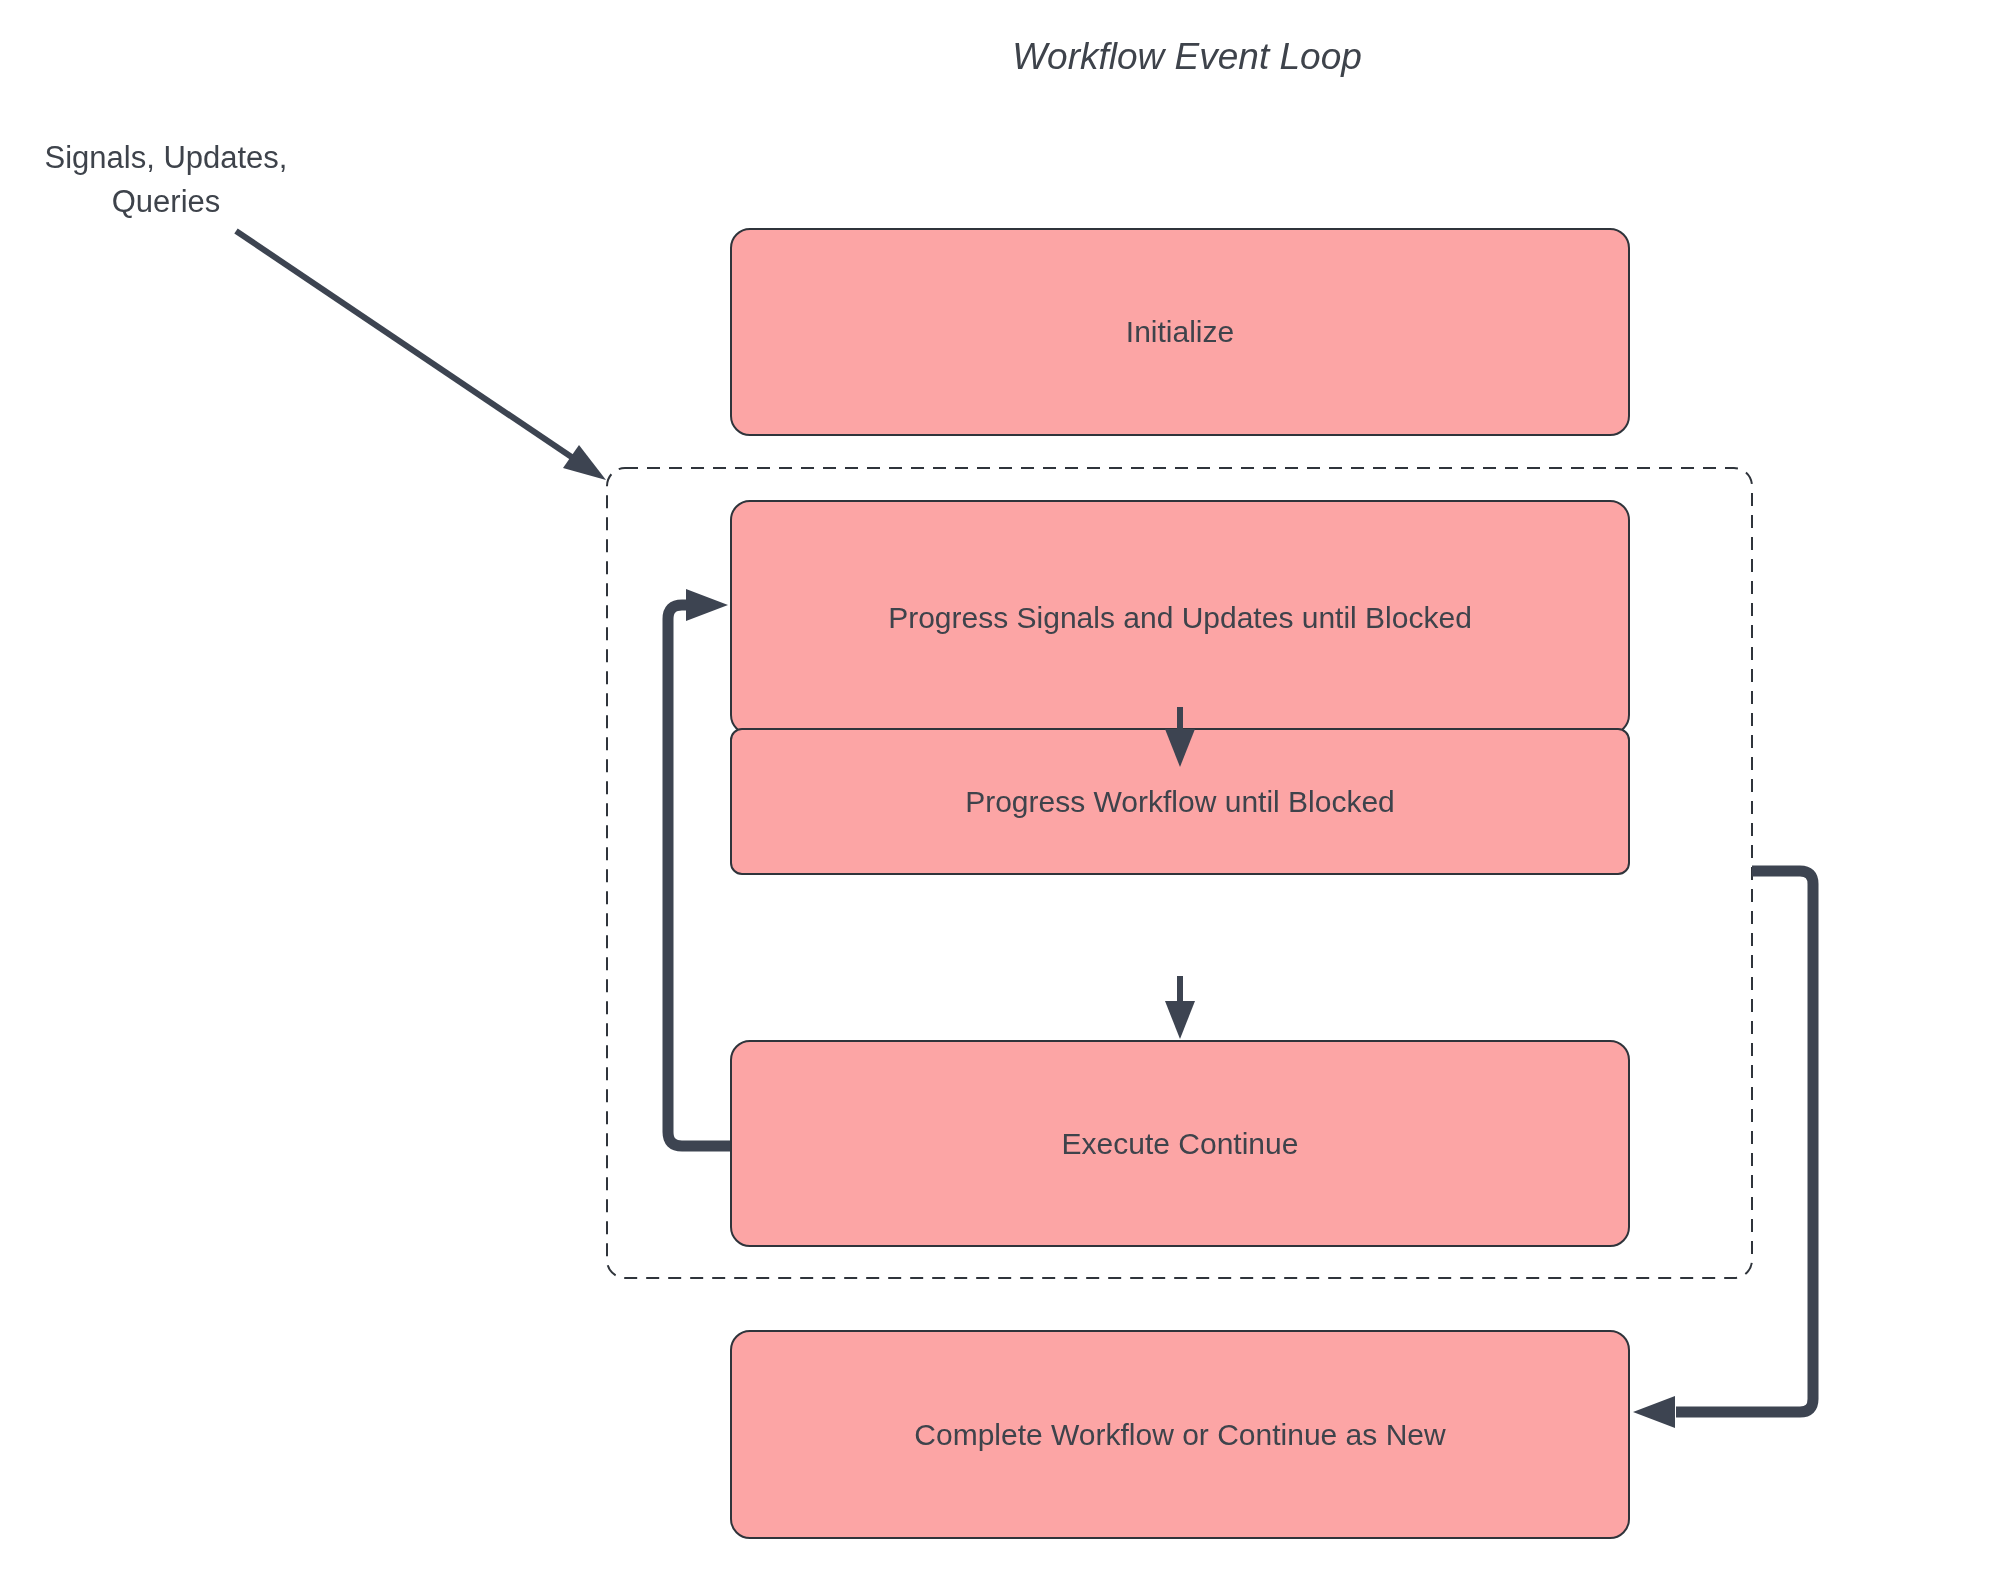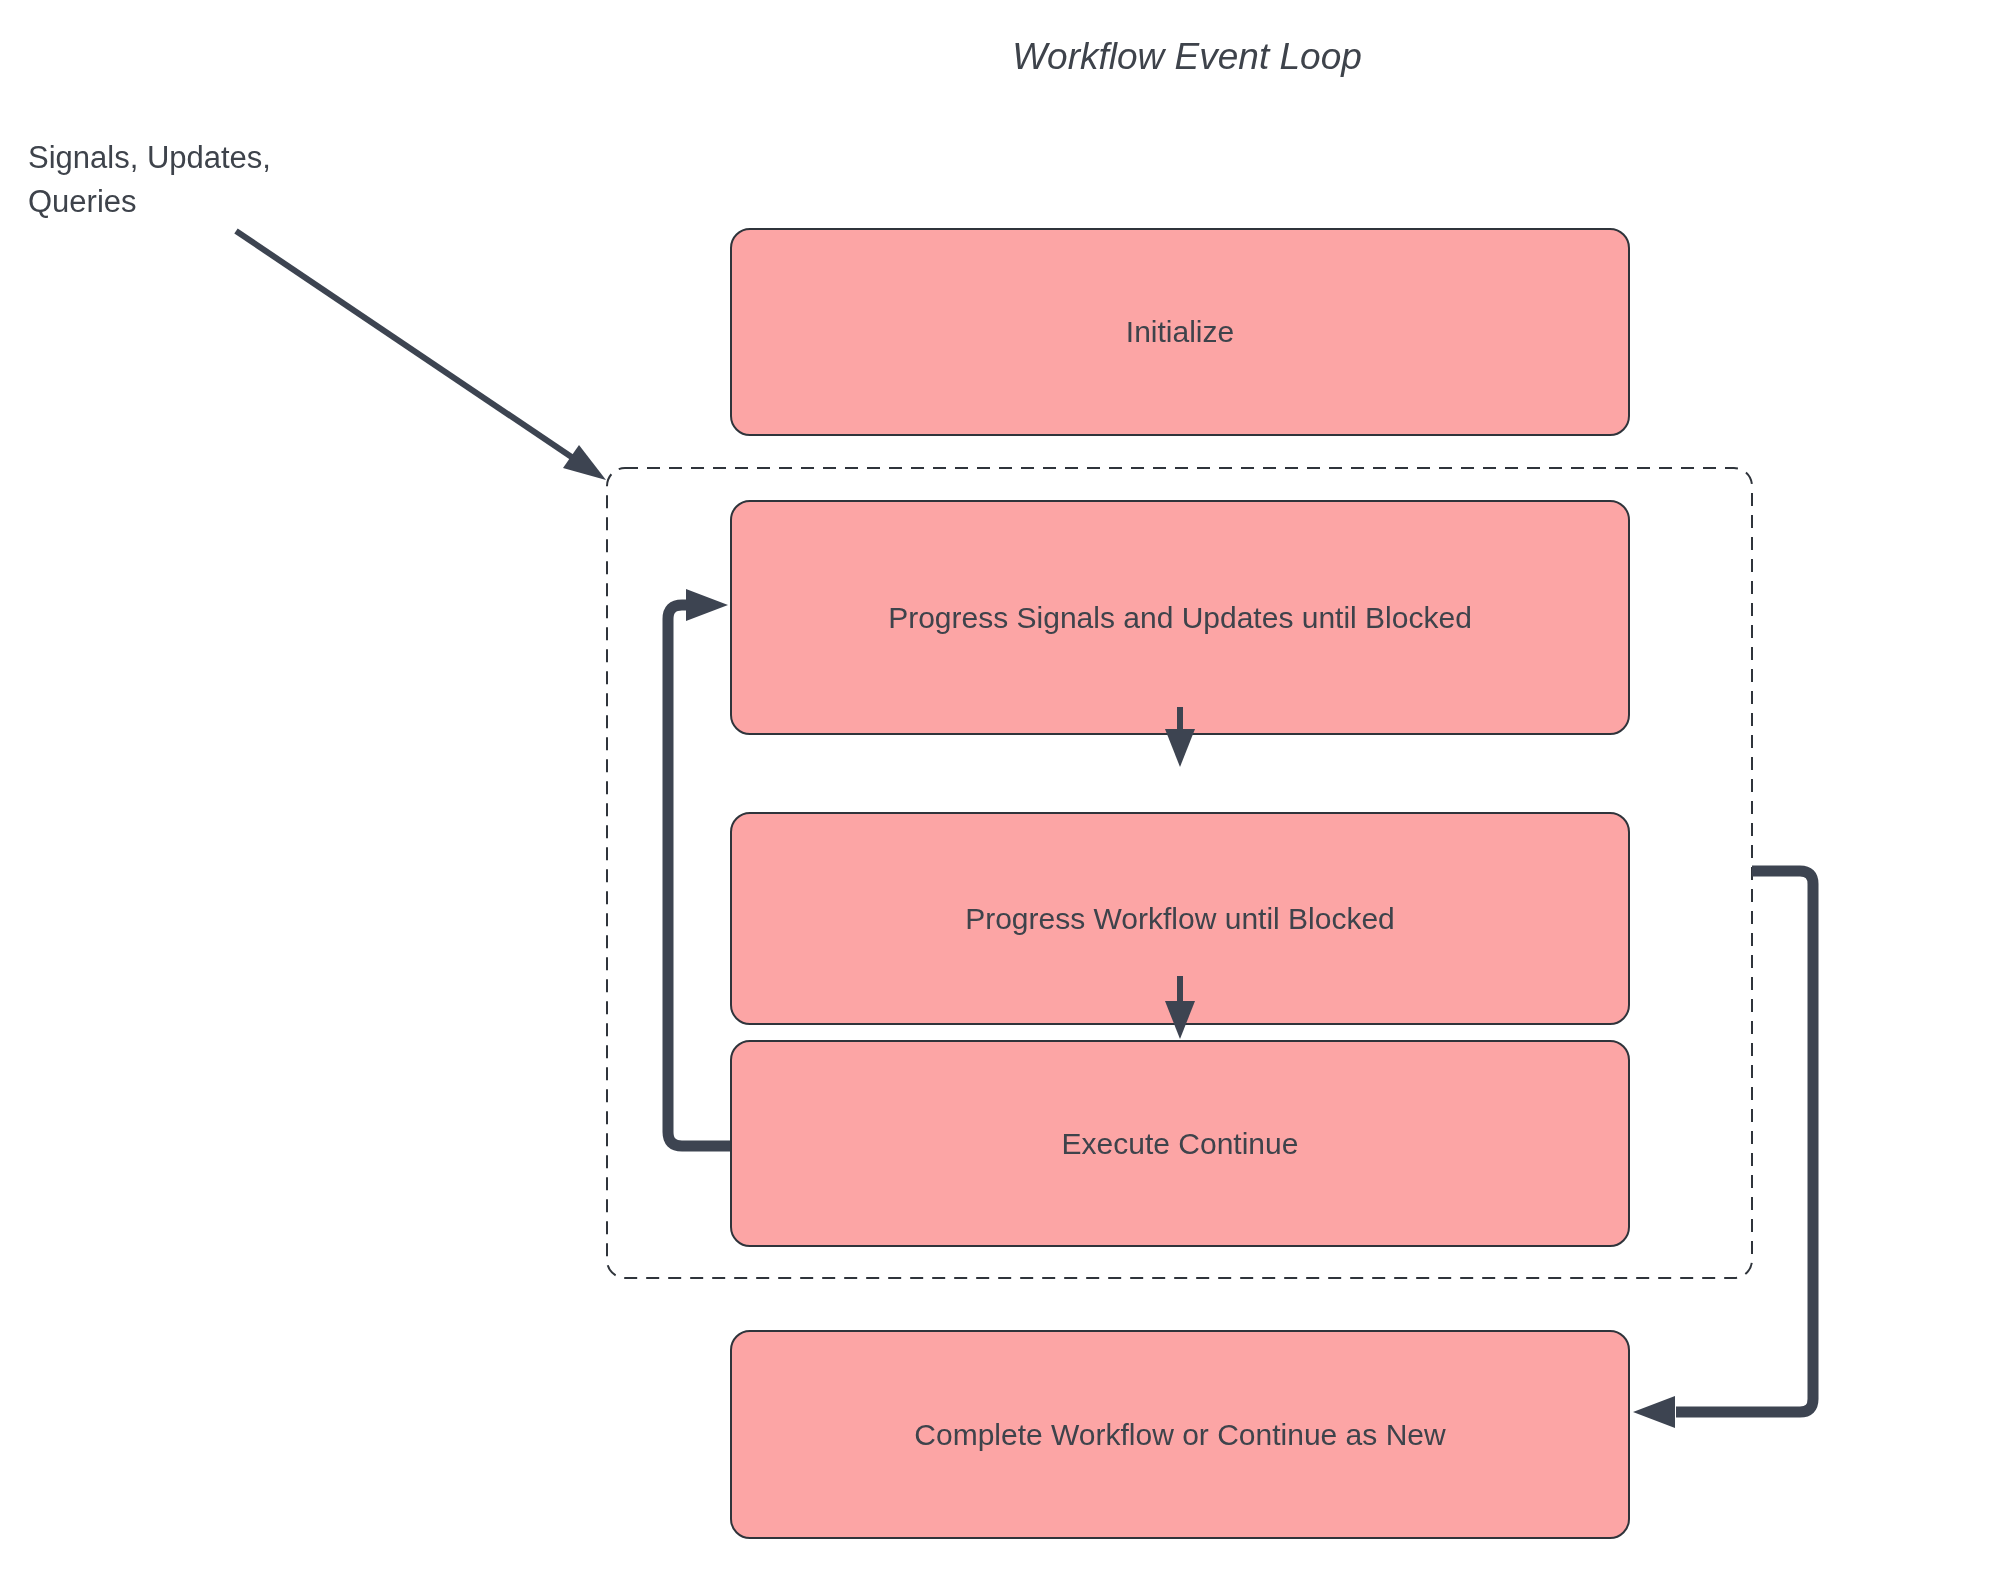--- a/index.html
+++ b/index.html
@@ -15,40 +15,40 @@
     position:absolute;
     top:36px;left:737px;width:900px;
     text-align:center;
     font-size:37px;
     font-style:italic;
     color:var(--text,#3e434b);
   }
   .side-label{
     position:absolute;
     top:136px;left:28px;width:276px;
-    text-align:left;
+    text-align:center;
     font-size:31px;
     line-height:44px;
     color:var(--text,#3e434b);
   }
   .node{
     position:absolute;
     left:730px;width:900px;
     box-sizing:border-box;
     background:#fca5a5;
     border:2px solid var(--border,#2f343b);
     border-radius:20px;
     display:flex;align-items:center;justify-content:center;
     text-align:center;
     font-size:30px;
     color:var(--text,#3e434b);
   }
   .node-initialize{top:228px;height:208px;}
   .node-signals{top:500px;height:235px;}
-  .node-workflow{top:812px;height:213px;}
+  .node-workflow{top:728px;height:147px;border-radius:12px;}
   .node-queries{top:1040px;height:207px;}
   .node-complete{top:1330px;height:209px;}
   svg.connector-layer{
     position:absolute;top:0;left:0;
     pointer-events:none;
   }
   .group-border{
     fill:none;
     stroke:var(--border,#2f343b);
     stroke-width:2;

